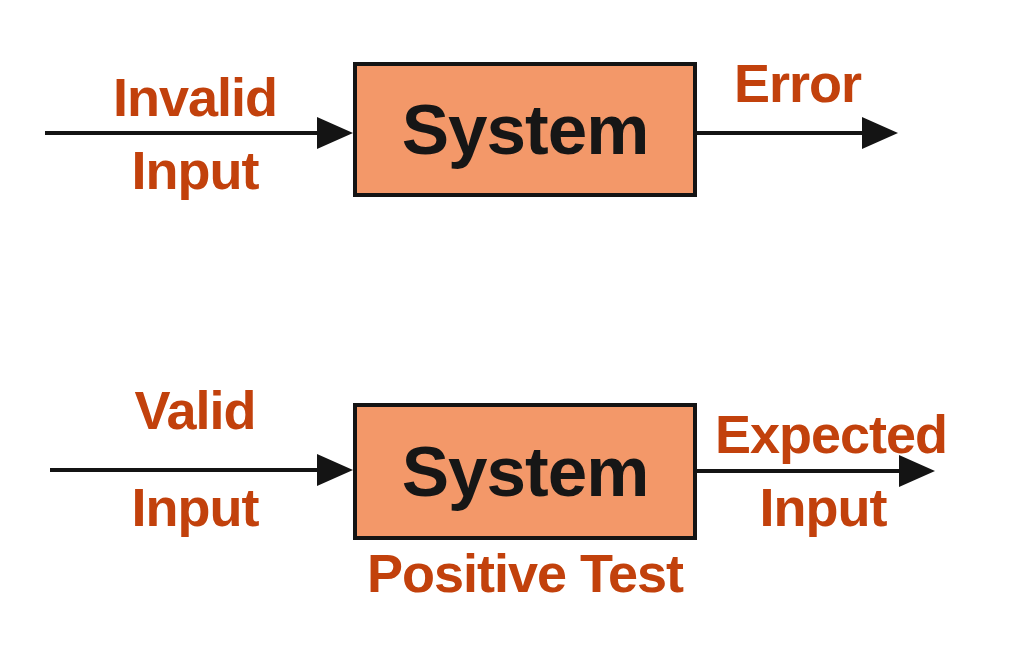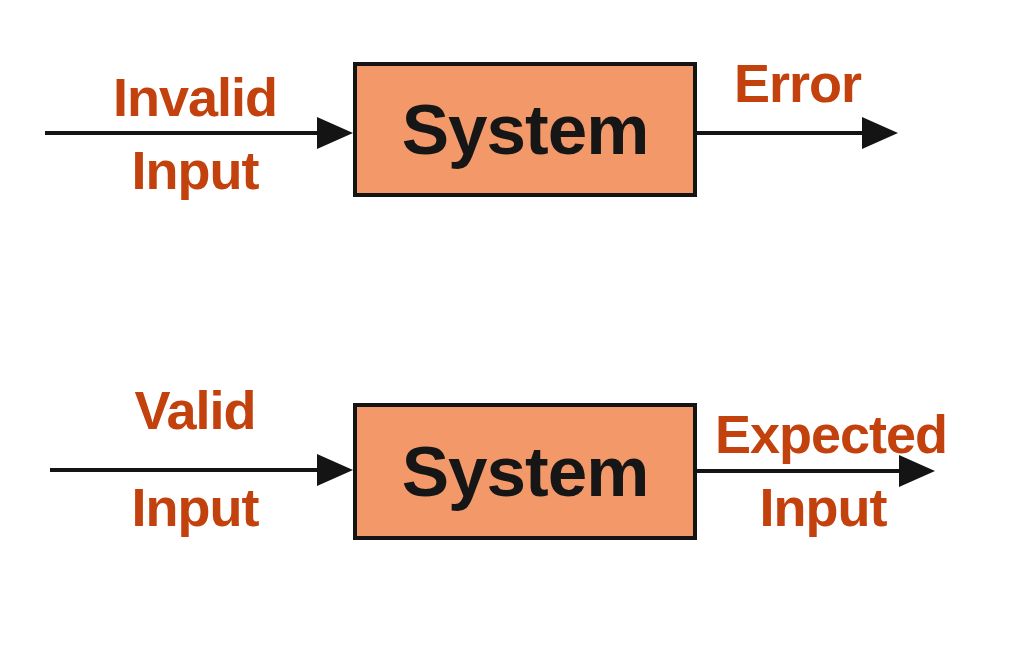--- a/index.html
+++ b/index.html
@@ -84,20 +84,21 @@
 
   <div class="flow-line" style="left:50px; top:468px; width:267px;"></div>
   <div class="arrow-head" style="left:317px; top:454px;"></div>
 
   <div class="lbl" style="left:45px; top:480px; width:300px;">Input</div>
 
   <div class="system-box" style="top:403px; height:137px;">
     <div class="lbl-inner">System</div>
   </div>
 
+  <div class="lbl" style="left:333px; top:546px; width:384px;">Positive Test</div>
 
   <div class="lbl" style="left:697px; top:407px; width:252px;padding-left:8px;">Expected</div>
 
   <div class="flow-line" style="left:695px; top:469px; width:204px;"></div>
   <div class="arrow-head" style="left:899px; top:455px;"></div>
 
   <div class="lbl" style="left:697px; top:480px; width:252px;">Input</div>
 
 </div>
 

